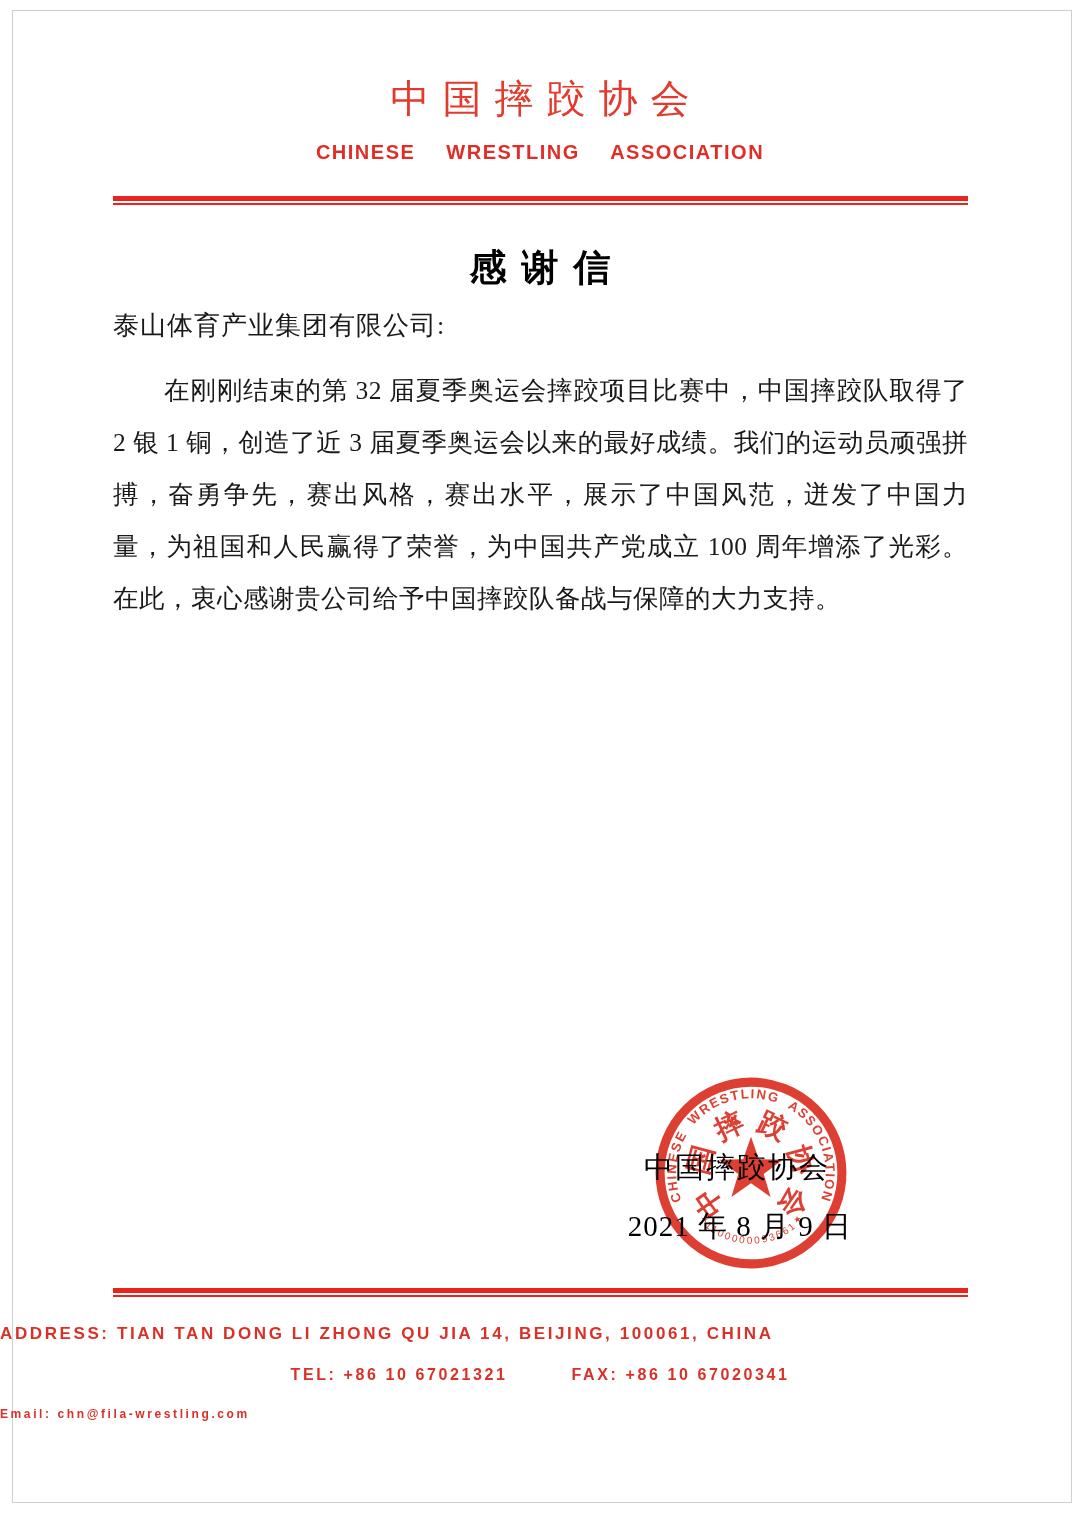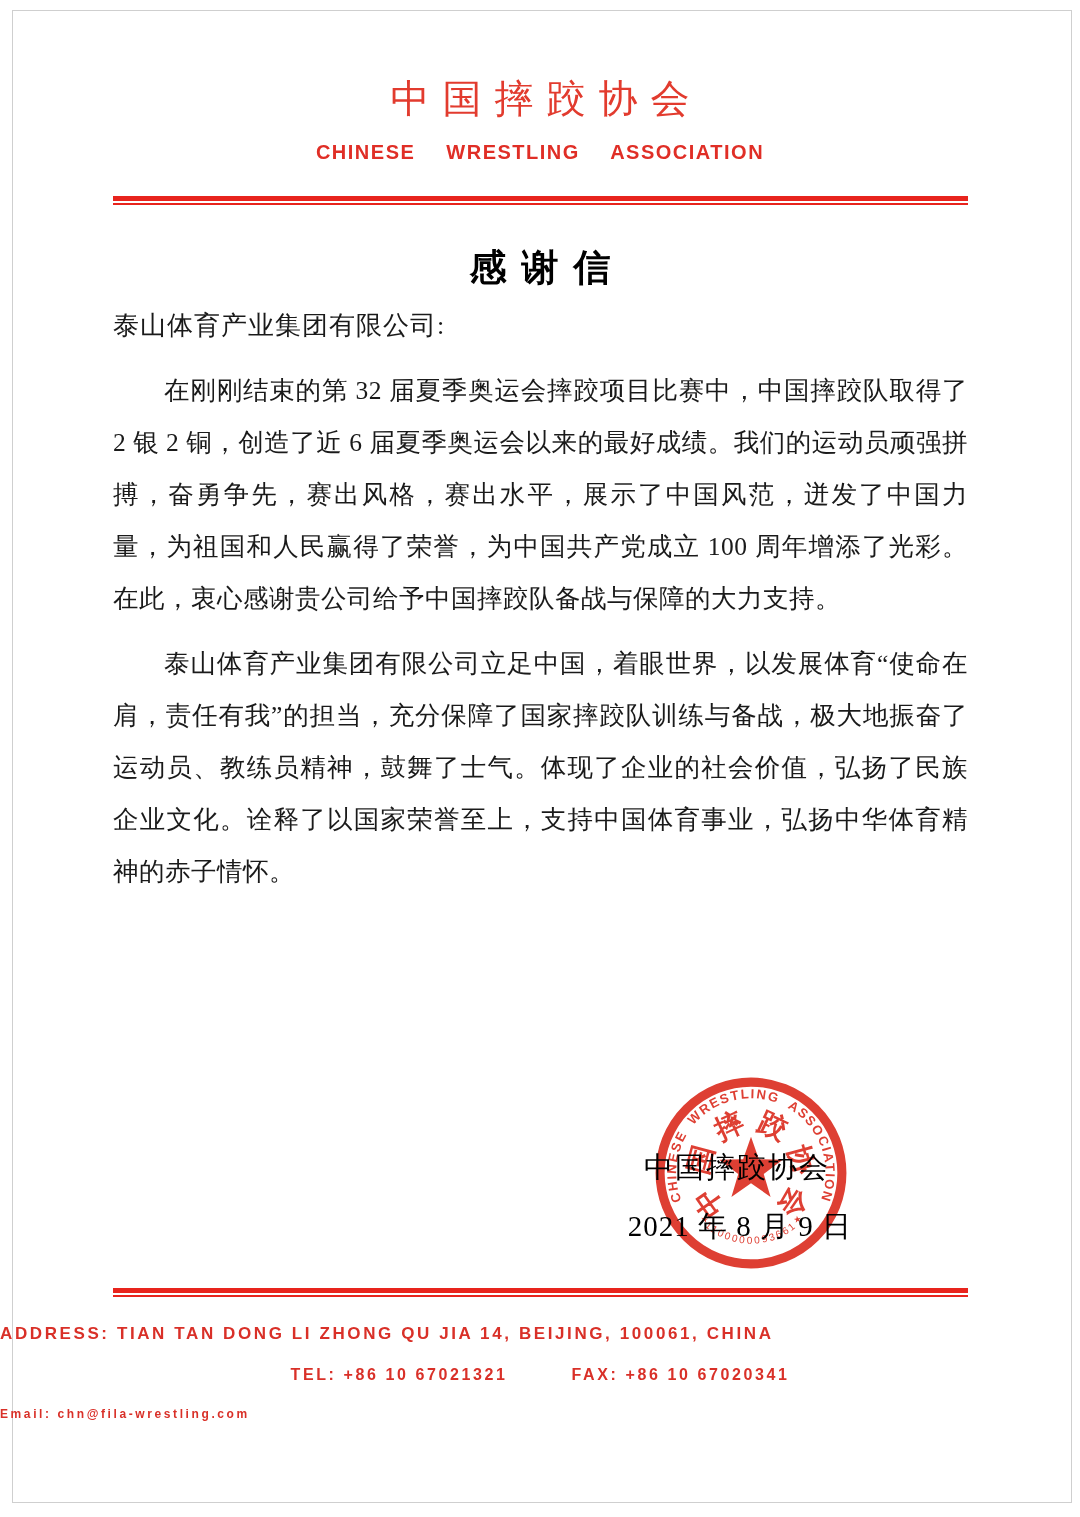--- a/index.html
+++ b/index.html
@@ -112,22 +112,21 @@
 <div class="rule rule-top">
   <div class="thick"></div>
   <div class="gap"></div>
   <div class="thin"></div>
 </div>
 
 <div class="letter-title">感谢信</div>
 <div class="salutation">泰山体育产业集团有限公司:</div>
 
 <div class="body-text">
-  <p>在刚刚结束的第 32 届夏季奥运会摔跤项目比赛中，中国摔跤队取得了 2 银 2 铜，创造了近 6 届夏季奥运会以来的最好成绩。我们的运动员顽强拼搏，奋勇争先，赛出风格，赛出水平，展示了中国风范，迸发了中国力量，为祖国和人民赢得了荣誉，为中国共产党成立 100 周年增添了光彩。在此，衷心感谢贵公司给予中国摔跤队备战与保障的大力支持。</p>
-  <p>泰山体育产业集团有限公司立足中国，着眼世界，以发展体育“使命在肩，责任有我”的担当，充分保障了国家摔跤队训练与备战，极大地振奋了运动员、教练员精神，鼓舞了士气。体现了企业的社会价值，弘扬了民族企业文化。诠释了以国家荣誉至上，支持中国体育事业，弘扬中华体育精神的赤子情怀。</p>
+  <p>在刚刚结束的第 32 届夏季奥运会摔跤项目比赛中，中国摔跤队取得了 2 银 1 铜，创造了近 3 届夏季奥运会以来的最好成绩。我们的运动员顽强拼搏，奋勇争先，赛出风格，赛出水平，展示了中国风范，迸发了中国力量，为祖国和人民赢得了荣誉，为中国共产党成立 100 周年增添了光彩。在此，衷心感谢贵公司给予中国摔跤队备战与保障的大力支持。</p>
 </div>
 
 <div class="sign-name">中国摔跤协会</div>
 <div class="sign-date">2021 年 8 月 9 日</div>
 
 <svg class="seal" viewBox="0 0 200 200" aria-hidden="true">
   <defs>
     <path id="arcTop" d="M 57.5 160.6 A 74 74 0 1 1 142.5 160.6" fill="none"></path>
     <path id="arcBottom" d="M 46.4 145 A 70 70 0 0 0 153.6 145" fill="none"></path>
   </defs>

